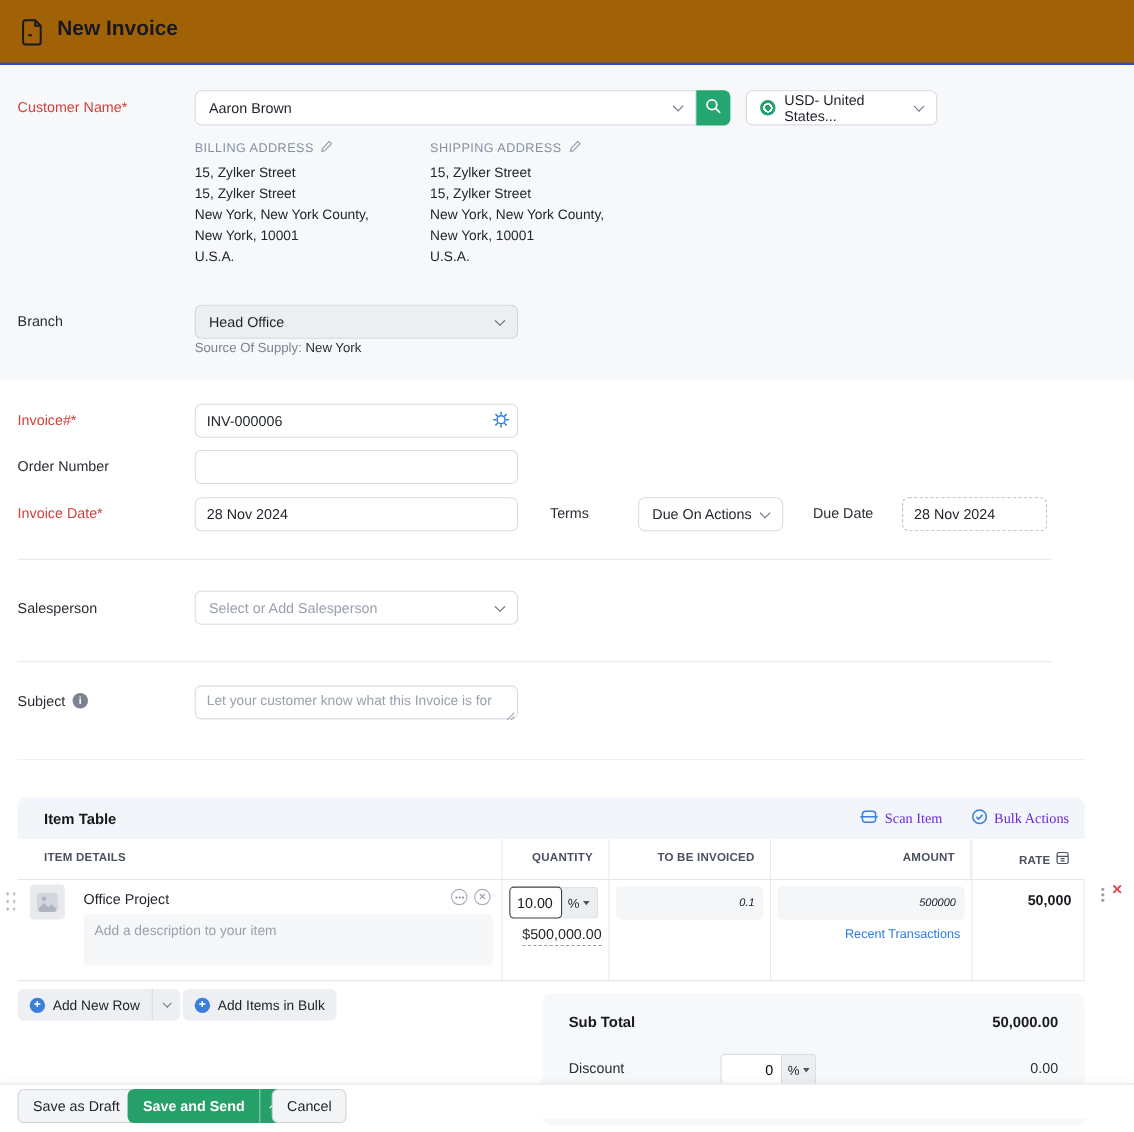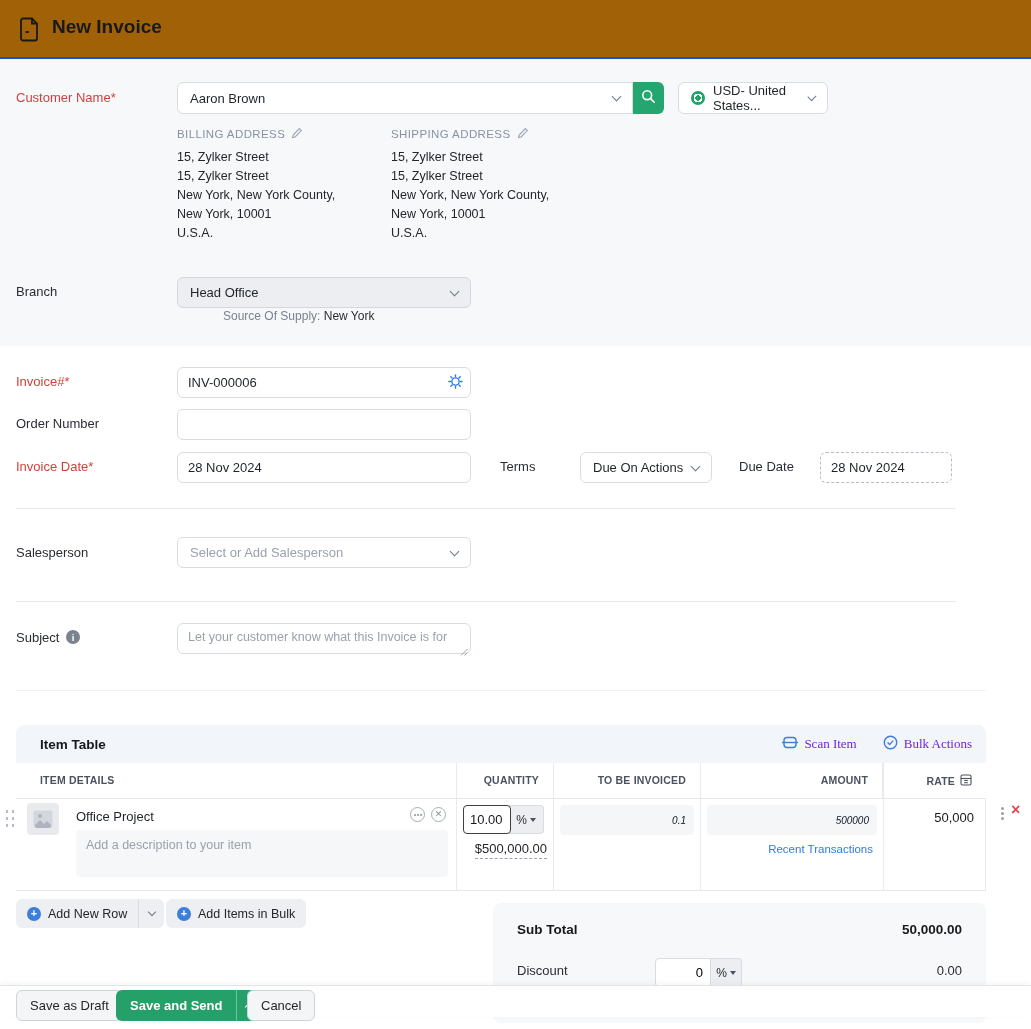--- a/index.html
+++ b/index.html
@@ -73,21 +73,21 @@
   .desc-ta::placeholder { color:#9aa1ad; }
 
   .tbi-group { position:absolute; left:6px; top:6px; display:flex; }
   .tbi-input { width:48px; height:29px; border:1.5px solid #3d4046; border-radius:4px; font-family:inherit; font-size:13px; color:#17191d; padding:0 6px; outline:none; background:#fff; position:relative; z-index:1; }
   .pct-btn { width:35px; height:29px; margin-left:-2px; background:#eceef1; border:1px solid #d8dce3; border-left:none; border-radius:0 4px 4px 0; display:flex; align-items:center; justify-content:center; gap:3px; font-size:12px; color:#2a2d33; cursor:pointer; }
   .caret-dn { width:0; height:0; border-left:3.5px solid transparent; border-right:3.5px solid transparent; border-top:4.5px solid #4a5160; }
   .tbi-amt { position:absolute; right:6px; top:42px; font-size:13px; color:#23262b; border-bottom:1px dashed #9aa1ad; padding-bottom:2px; }
 
   .gray-inp { position:absolute; left:6px; right:6px; top:6px; height:30px; background:#f5f6f8; border:none; border-radius:4px; text-align:right; font-family:inherit; font-size:10px; color:#0f172a; padding:0 8px; outline:none;font-style:italic; }
   .recent { position:absolute; right:10px; top:44px; font-size:11.5px; color:#2e7ce0; cursor:pointer; }
-  .amt-val { position:absolute; right:11px; top:11px; font-size:13px; font-weight:400; color:#17191d;margin-left:40px; }
+  .amt-val { position:absolute; right:11px; top:11px; font-size:13px; font-weight:700; color:#17191d;margin-left:40px; }
 
   .vdots { position:absolute; left:1001px; top:807px; width:3px; height:3px; border-radius:50%; background:#9aa1ad; box-shadow:0 5px 0 #9aa1ad, 0 10px 0 #9aa1ad; cursor:pointer; }
   .del-x { position:absolute; left:1011px; top:802px; font-size:16px; font-weight:700; color:#e5484d; cursor:pointer; line-height:1; }
 
   
   .addbtn { position:absolute; top:899px; height:29px; display:flex; align-items:center; background:#edeff3; border-radius:6px; font-size:12.5px; color:#23262b; cursor:pointer; }
   .addbtn .main { display:flex; align-items:center; gap:7px; padding:0 11px; height:100%; }
   .addbtn .arrow { width:26px; height:100%; border-left:1px solid #d9dce1; display:flex; align-items:center; justify-content:center; }
   .plus-ic { width:14px; height:14px; border-radius:50%; background:#3b7edb; color:#fff; font-size:11px; font-weight:700; display:inline-flex; align-items:center; justify-content:center; line-height:1; }
 
@@ -132,21 +132,21 @@
     <span class="chev"></span>
   </div>
   <button class="searchbtn">
     <span>
       <svg width="15" height="15" viewBox="0 0 15 15">
           <circle cx="6.2" cy="6.2" r="4.4" fill="none" stroke="#fff" stroke-width="1.6"></circle>
           <line x1="9.6" y1="9.6" x2="13.2" y2="13.2" stroke="#fff" stroke-width="1.6" stroke-linecap="round"></line>
         </svg>
     </span>
   </button>
-  <div class="abs box" style="left:678px; top:82px; width:150px; height:32px; padding:0 12px; justify-content:space-between;">
+  <div class="abs box" style="left:678px; top:82px; width:174px; height:32px; padding:0 12px; justify-content:space-between;">
     <span style="display:flex; align-items:center;">
       <span class="cur-icon"></span>
       <span>USD- United States...</span>
     </span>
     <span class="chev"></span>
   </div>
 
   <div class="abs addr-title" style="left:177px; top:127px;">
     <span>BILLING ADDRESS</span>
     <span>
@@ -177,21 +177,21 @@
     <div>New York, New York County,</div>
     <div>New York, 10001</div>
     <div>U.S.A.</div>
   </div>
 
   <div class="abs lbl" style="left:16px; top:284px;">Branch</div>
   <div class="abs box combo gsel" style="left:177px; top:277px; width:294px; height:31px;">
     <span>Head Office</span>
     <span class="chev"></span>
   </div>
-  <div class="abs src" style="left:177px; top:309px;margin-left:46px;">
+  <div class="abs src" style="left:177px; top:309px;">
     <span>Source Of Supply:</span>
     <b>New York</b>
   </div>
 
   <div class="abs lbl-red" style="left:16px; top:374px;">Invoice#*</div>
   <input class="abs fld" style="left: 177px; top: 367px; width: 294px; height: 31px;" value="INV-000006">
   <span class="abs" style="left:448px; top:374px;">
     <svg width="15" height="15" viewBox="0 0 14 14">
         <g stroke="#2f7de1" stroke-width="1.3" stroke-linecap="round">
           <circle cx="7" cy="7" r="3.4" fill="none"></circle>

